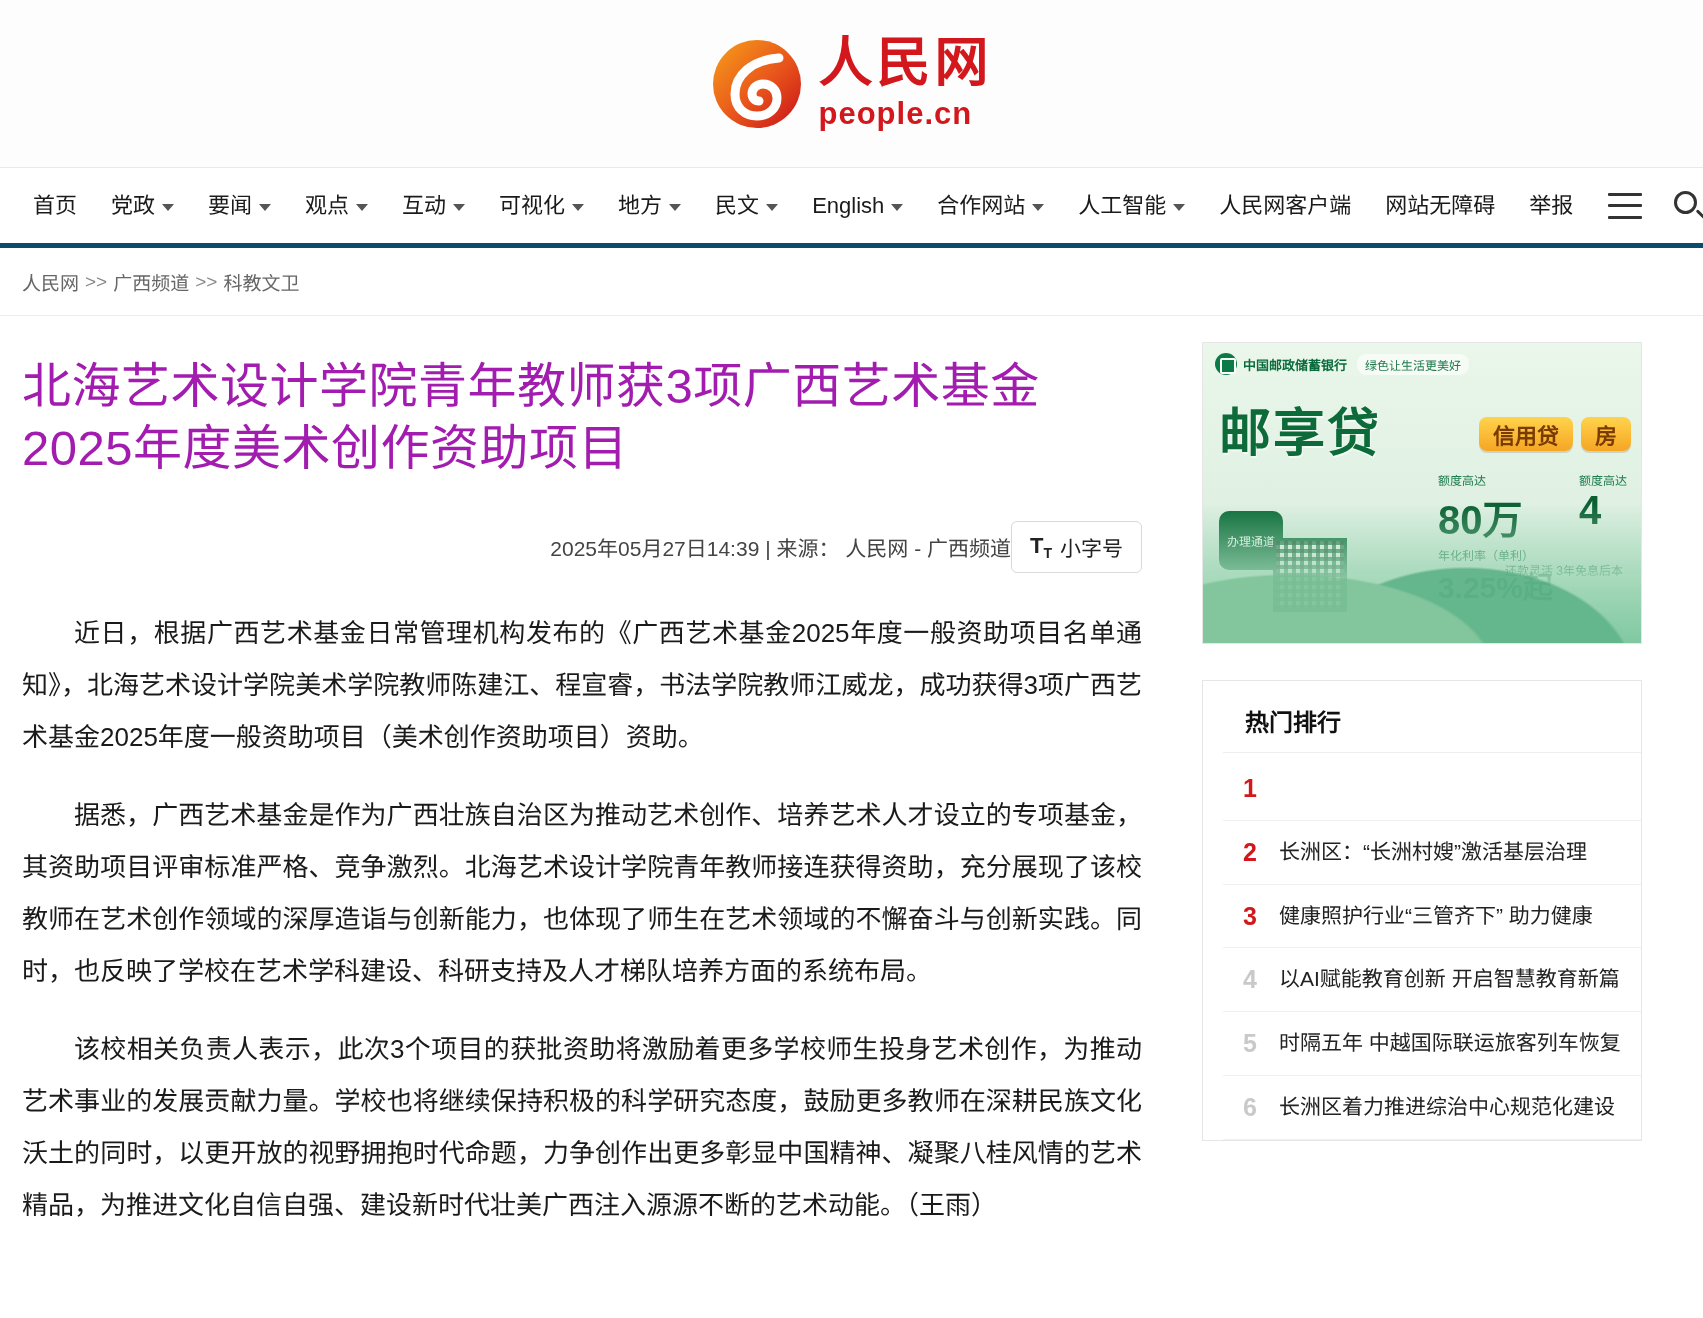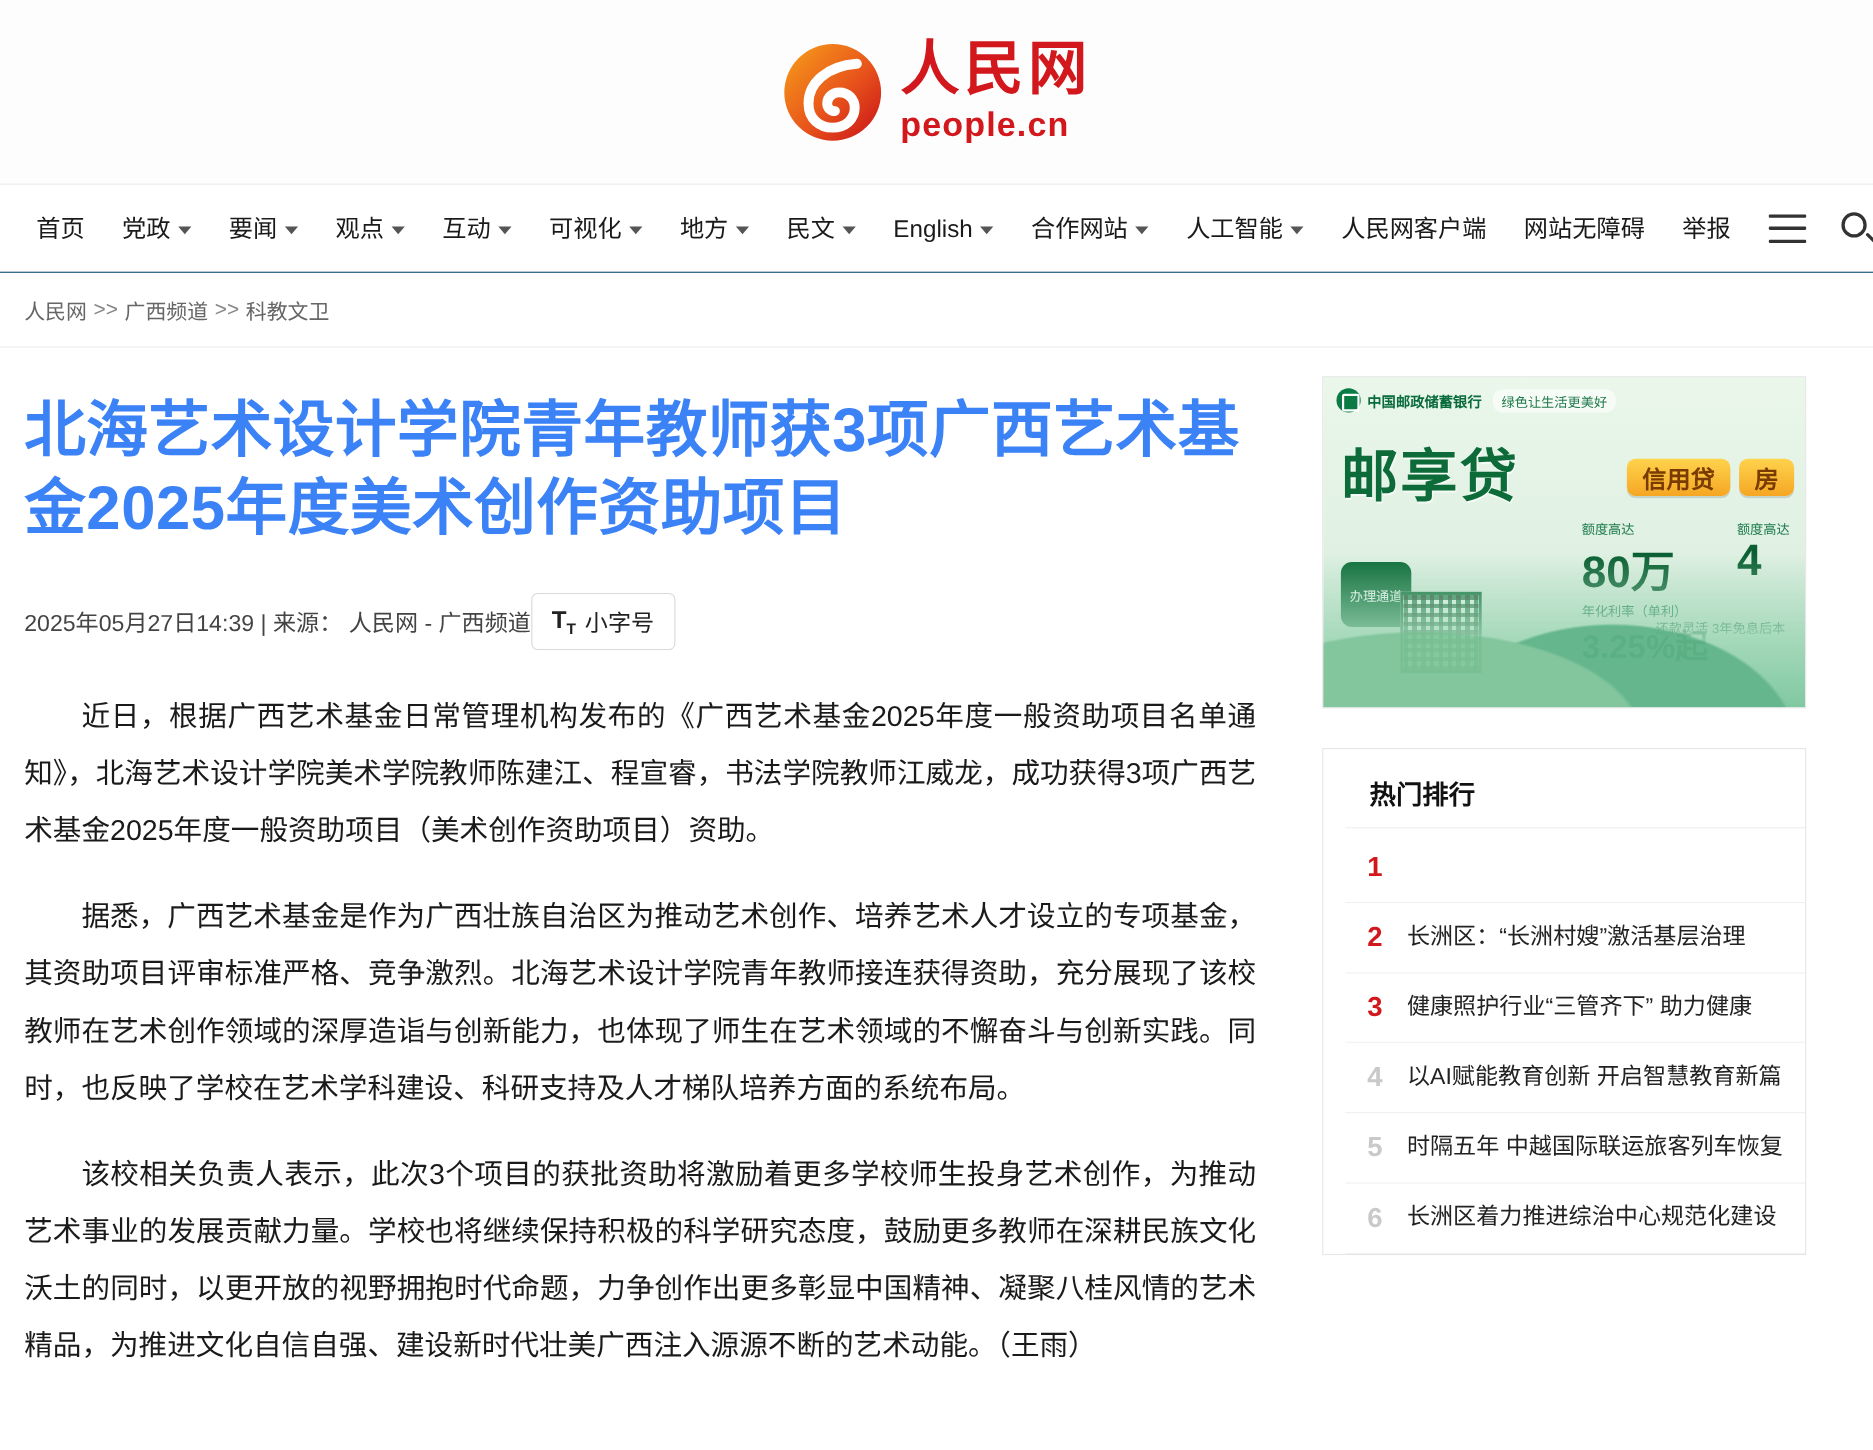--- a/index.html
+++ b/index.html
@@ -48,21 +48,21 @@
     color: #d2181c;
     letter-spacing: 1px;
     font-weight: bold;
     margin-top: 4px;
   }
 
   
   .navbar {
     height: 80px;
     background: #ffffff;
-    border-bottom: 1px solid #0c4a6e;
+    border-bottom: 5px solid #0c4a6e;
     display: flex;
     align-items: center;
     padding: 0 16px 0 16px;
     position: relative;
   }
   .nav-items {
     display: flex;
     align-items: center;
     flex: 1;
     gap: 0px;
@@ -141,32 +141,32 @@
     width: 1180px;
     padding-right: 60px;
     padding-top: 26px;
   }
   .side-col {
     width: 440px;
     padding-top: 26px;
   }
 
   .headline {
-    font-size: 56px;
+    font-size: 49px;
     line-height: 1.26;
-    font-weight: bold;
-    color: #3b82f6;
+    font-weight: normal;
+    color: #a21caf;
     margin: 14px 0 0 0;
     letter-spacing: 0.5px;
   }
 
   .meta-row {
     display: flex;
     align-items: center;
-    justify-content: flex-start;
+    justify-content: flex-end;
     margin-top: 42px;
   }
   .meta-text {
     font-size: 21px;
     color: #444;
   }
   .meta-text .src-link { color: #444; text-decoration: none; }
 
   .fontsize-btn {
     border: 1px solid #d9d9d9;

